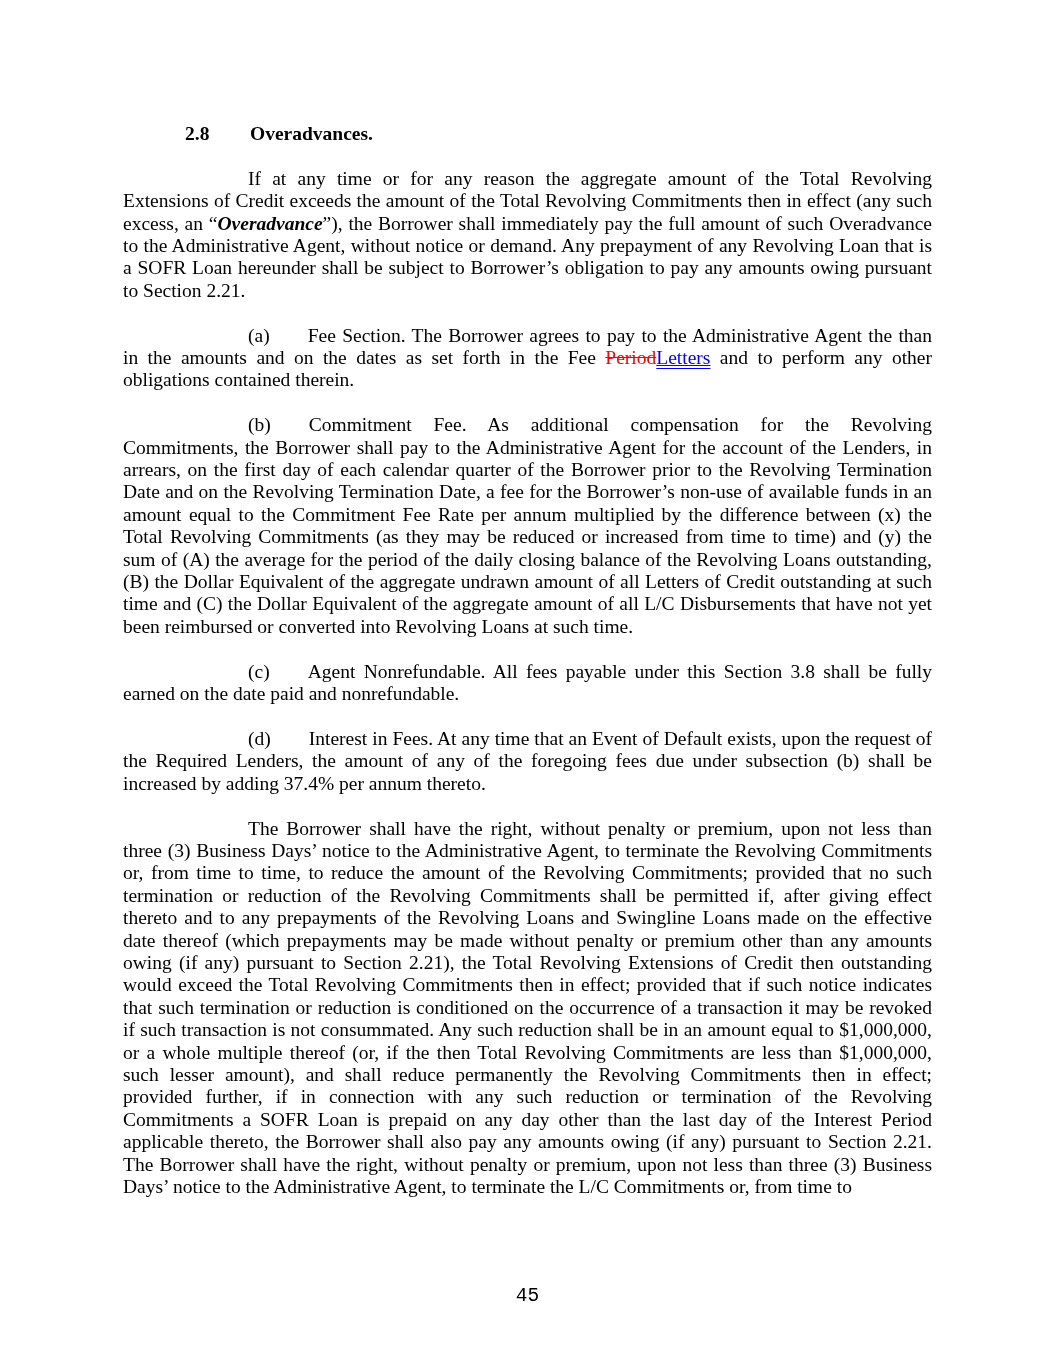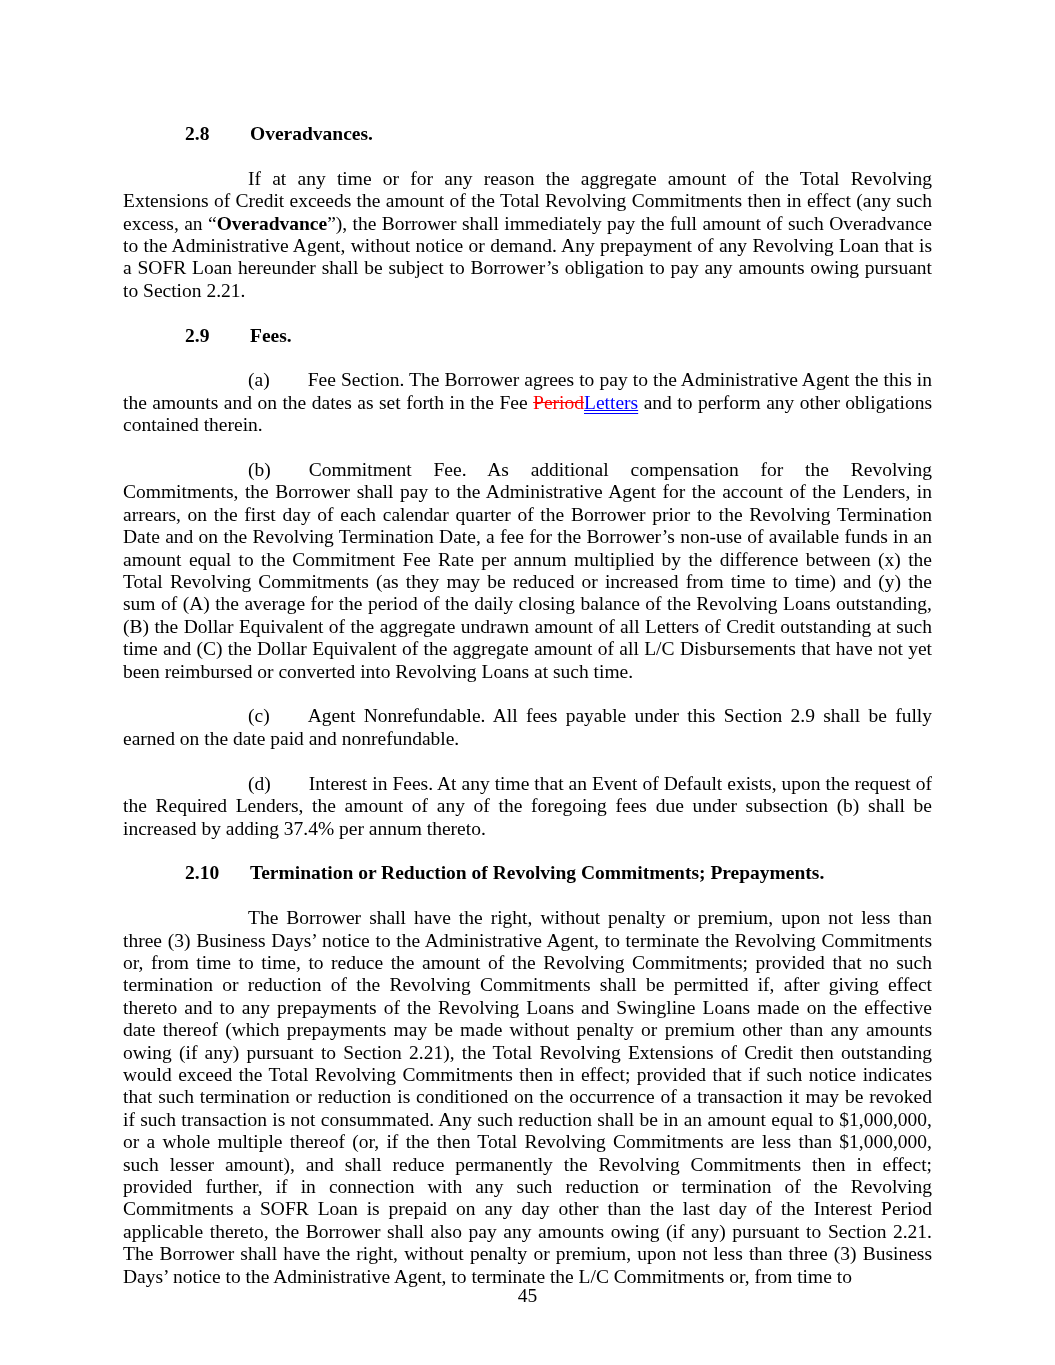--- a/index.html
+++ b/index.html
@@ -39,47 +39,46 @@
   .hnum {
     display: inline-block;
     width: 65px;
     font-weight: bold;
   }
   .tab {
     display: inline-block;
     width: 38px;
   }
   .r-u  { }
-  .r-bi { font-weight: bold; }
+  .r-bi { font-weight: bold; font-style: italic; }
   .r-del {
     color: var(--del-color, #ff0000);
     text-decoration: line-through;
   }
   .r-ins {
     color: var(--ins-color, #0000ff);
     text-decoration: underline;
     text-decoration-style: double;
   }
   .page-number {
     position: absolute;
     bottom: 58px;
     left: 0;
     width: 100%;
     text-align: center;
+    font-family: Liberation Mono, monospace;
   }
 </style>
 </head>
 <body>
 
 <div class="page">
   <div class="content">
       <p class="heading"><span class="hnum">2.8</span><span><span>Overadvances.</span></span></p>
       <p class="body"><span>If at any time or for any reason the aggregate amount of the Total Revolving Extensions of Credit exceeds the amount of the Total Revolving Commitments then in effect (any such excess, an “</span><span class="r-bi">Overadvance</span><span>”), the Borrower shall immediately pay the full amount of such Overadvance to the Administrative Agent, without notice or demand.  Any prepayment of any Revolving Loan that is a SOFR Loan hereunder shall be subject to Borrower’s obligation to pay any amounts owing pursuant to </span><span class="r-u">Section 2.21</span><span>.</span></p>
-      <p class="heading"><span class="hnum">2.9</span><span><span>Fees.</span></span></p>
-      <p class="body"><span>(a)</span><span class="tab"></span><span class="r-u">Fee Section</span><span>.  The Borrower agrees to pay to the Administrative Agent the this in the amounts and on the dates as set forth in the Fee </span><span class="r-del">Period</span><span class="r-ins">Letters</span><span> and to perform any other obligations contained therein.</span></p>
+      <p class="body"><span>(a)</span><span class="tab"></span><span class="r-u">Fee Section</span><span>.  The Borrower agrees to pay to the Administrative Agent the than in the amounts and on the dates as set forth in the Fee </span><span class="r-del">Period</span><span class="r-ins">Letters</span><span> and to perform any other obligations contained therein.</span></p>
       <p class="body"><span>(b)</span><span class="tab"></span><span class="r-u">Commitment Fee</span><span>.  As additional compensation for the Revolving Commitments, the Borrower shall pay to the Administrative Agent for the account of the Lenders, in arrears, on the first day of each calendar quarter of the Borrower prior to the Revolving Termination Date and on the Revolving Termination Date, a fee for the Borrower’s non-use of available funds in an amount equal to the Commitment Fee Rate per annum multiplied by the </span><span class="r-u">difference</span><span> between (x) the Total Revolving Commitments (as they may be reduced or increased from time to time) and (y) the sum of (A) the average for the period of the daily closing balance of the Revolving Loans outstanding, (B) the Dollar Equivalent of the aggregate undrawn amount of all Letters of Credit outstanding at such time and (C) the Dollar Equivalent of the aggregate amount of all L/C Disbursements that have not yet been reimbursed or converted into Revolving Loans at such time.</span></p>
-      <p class="body"><span>(c)</span><span class="tab"></span><span class="r-u">Agent Nonrefundable</span><span>.  All fees payable under this </span><span class="r-u">Section 2.9</span><span> shall be fully earned on the date paid and nonrefundable.</span></p>
+      <p class="body"><span>(c)</span><span class="tab"></span><span class="r-u">Agent Nonrefundable</span><span>.  All fees payable under this </span><span class="r-u">Section 3.8</span><span> shall be fully earned on the date paid and nonrefundable.</span></p>
       <p class="body"><span>(d)</span><span class="tab"></span><span class="r-u">Interest in Fees</span><span>.  At any time that an Event of Default exists, upon the request of the Required Lenders, the amount of any of the foregoing fees due under subsection (b) shall be increased by adding 37.4% per annum thereto.</span></p>
-      <p class="heading"><span class="hnum">2.10</span><span><span>Termination or Reduction of Revolving Commitments; Prepayments.</span></span></p>
       <p class="body"><span>The Borrower shall have the right, without penalty or premium, upon not less than three (3) Business Days’ notice to the Administrative Agent, to terminate the Revolving Commitments or, from time to time, to reduce the amount of the Revolving Commitments; </span><span class="r-u">provided</span><span> that no such termination or reduction of the Revolving Commitments shall be permitted if, after giving effect thereto and to any prepayments of the Revolving Loans and Swingline Loans made on the effective date thereof (which prepayments may be made without penalty or premium other than any amounts owing (if any) pursuant to </span><span class="r-u">Section 2.21</span><span>), the Total Revolving Extensions of Credit then outstanding would exceed the Total Revolving Commitments then in effect; </span><span class="r-u">provided</span><span> that if such notice indicates that such termination or reduction is conditioned on the occurrence of a transaction it may be revoked if such transaction is not consummated.  Any such reduction shall be in an amount equal to $1,000,000, or a whole multiple thereof (or, if the then Total Revolving Commitments are less than $1,000,000, such lesser amount), and shall reduce permanently the Revolving Commitments then in effect; </span><span class="r-u">provided</span><span> </span><span class="r-u">further</span><span>, if in connection with any such reduction or termination of the Revolving Commitments a SOFR Loan is prepaid on any day other than the last day of the Interest Period applicable thereto, the Borrower shall also pay any amounts owing (if any) pursuant to </span><span class="r-u">Section 2.21</span><span>.  The Borrower shall have the right, without penalty or premium, upon not less than three (3) Business Days’ notice to the Administrative Agent, to terminate the L/C Commitments or, from time to</span></p>
     </div>
   <div class="page-number">45</div>
 </div>
 
 </body></html>

